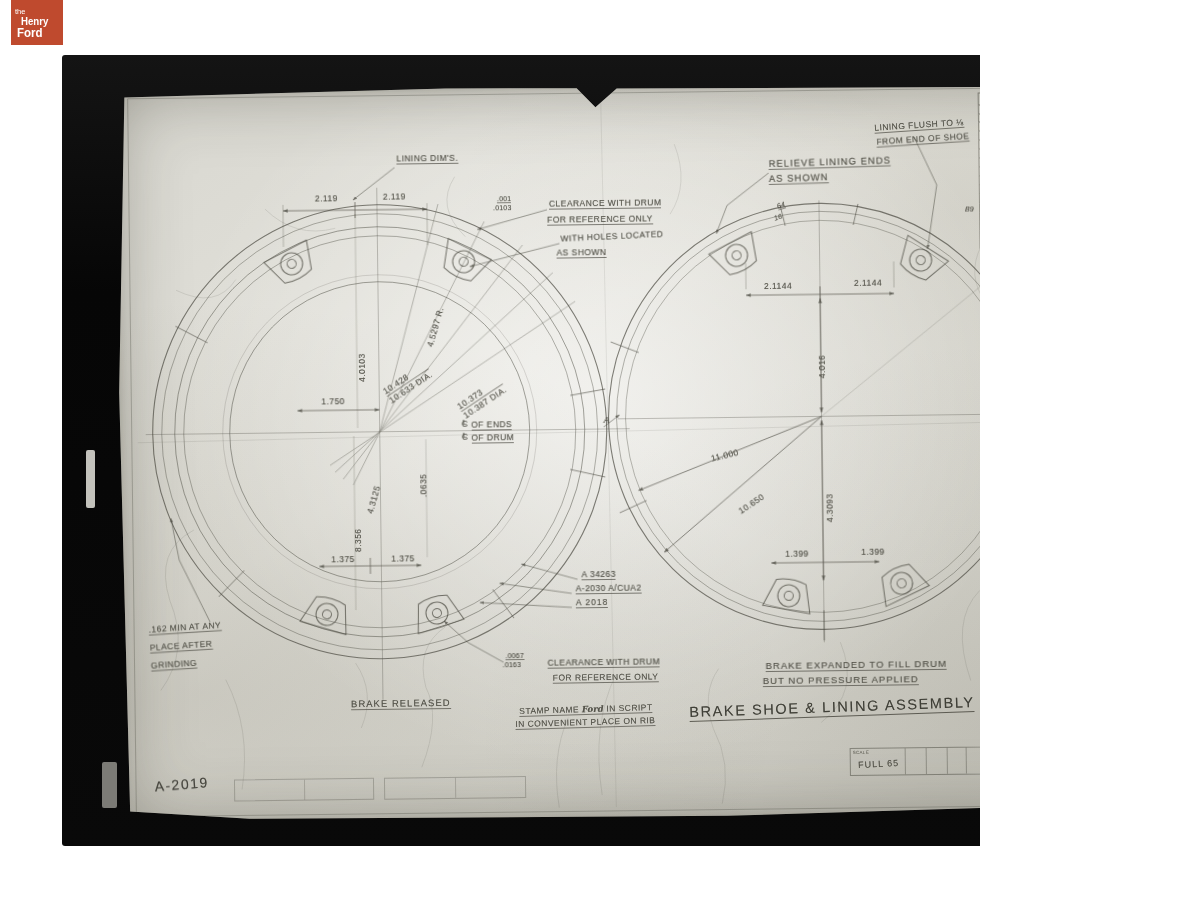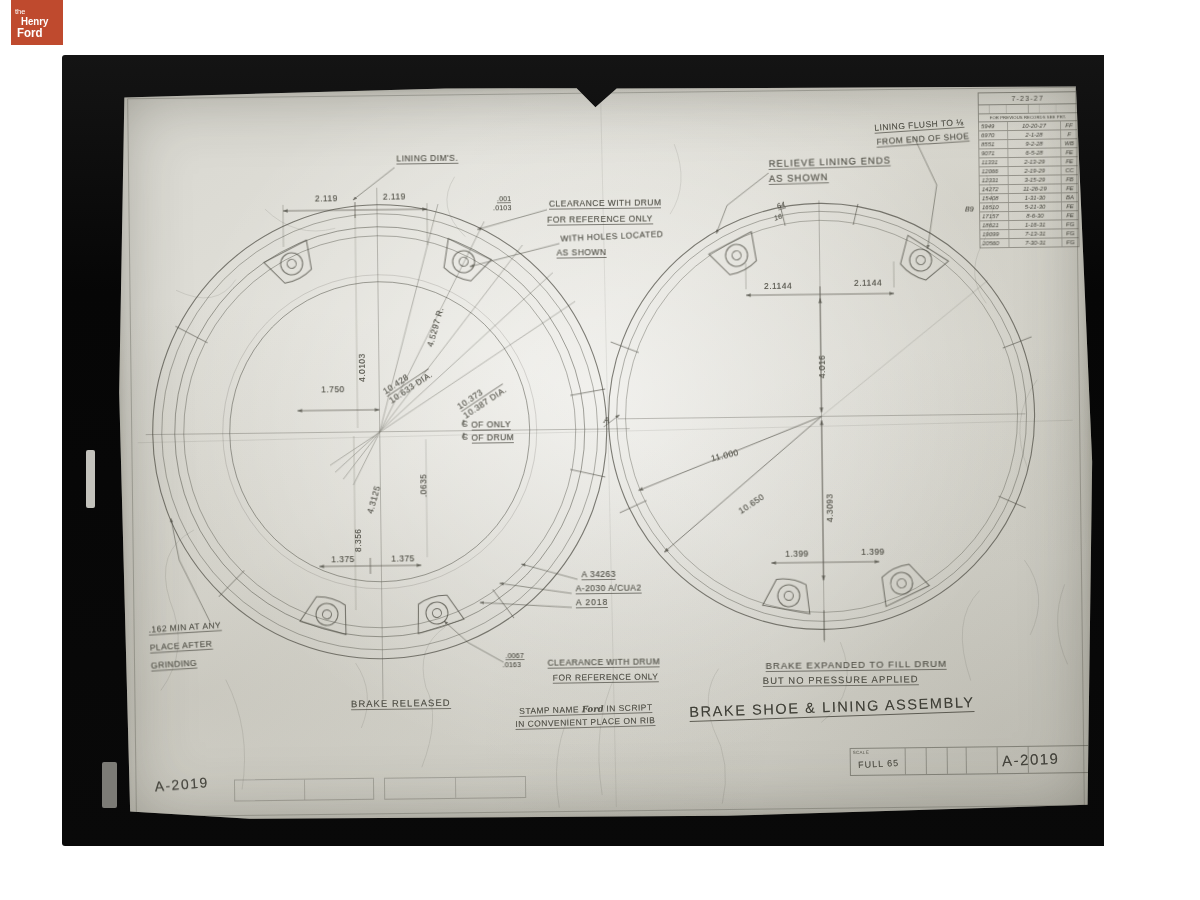--- a/index.html
+++ b/index.html
@@ -1,16 +1,16 @@
 <!DOCTYPE html>
 <html><head>
 <meta charset="utf-8">
 <style>
   html,body{margin:0;padding:0;background:#ffffff;}
-  .page{position:relative;width:1104px;height:900px;background:#ffffff;overflow:hidden;
+  .page{position:relative;width:980px;height:900px;background:#ffffff;overflow:hidden;
         font-family:"Liberation Sans",sans-serif;}
   
   .logo{position:absolute;left:11px;top:0;width:52px;height:45px;background:#bf4a2e;
         color:#fff;line-height:1;cursor:pointer;}
   .logo .l1{position:absolute;left:4px;top:8px;font-size:7.5px;}
   .logo .l2{position:absolute;left:10px;top:16px;font-size:10.5px;font-weight:bold;transform:scaleX(.92);transform-origin:0 0;}
   .logo .l3{position:absolute;left:6px;top:27px;font-size:12.5px;font-weight:bold;transform:scaleX(.92);transform-origin:0 0;}
   
   .photo{position:absolute;left:62px;top:55px;width:1066px;height:791px;
          background:linear-gradient(180deg,#141414,#060606 30%,#090909);border-radius:3px;}
@@ -250,24 +250,24 @@
       <div class="lbl" style="left:308px;top:258px;transform:rotate(-73deg);">4.5297 R.</div>
       <div class="lbl" style="left:240px;top:294px;transform:rotate(-90deg);">4.0103</div>
       <div style="position:absolute;left:264px;top:300px;transform:rotate(-33deg);transform-origin:0 0;">
         <div class="lbl frac" style="position:static;">10.428</div>
         <div class="lbl" style="position:static;">10.633 DIA.</div>
       </div>
       <div style="position:absolute;left:338px;top:316px;transform:rotate(-33deg);transform-origin:0 0;">
         <div class="lbl frac" style="position:static;">10.373</div>
         <div class="lbl" style="position:static;">10.387 DIA.</div>
       </div>
-      <div class="lbl" style="left:204px;top:296px;">1.750</div>
+      <div class="lbl" style="left:204px;top:308px;">1.750</div>
       <div class="lbl" style="left:344px;top:333px;">
         <span class="cl"><span>C</span><span class="clL">L</span></span>
-        <span class="ul">OF ONLY</span></div>
+        <span class="ul">OF ENDS</span></div>
       <div class="lbl" style="left:344px;top:346px;">
         <span class="cl"><span>C</span><span class="clL">L</span></span>
         <span class="ul">OF DRUM</span></div>
       <div class="lbl" style="left:246px;top:424px;transform:rotate(-73deg);">4.3125</div>
       <div class="lbl" style="left:300px;top:410px;transform:rotate(-90deg);">.0635</div>
       <div class="lbl" style="left:234px;top:464px;transform:rotate(-90deg);">8.356</div>
       <div class="lbl" style="left:212px;top:466px;">1.375</div>
       <div class="lbl" style="left:272px;top:466px;">1.375</div>
       <div style="position:absolute;left:28px;top:528px;transform:rotate(-3deg);transform-origin:0 0;">
         <div class="lbl ul" style="position:static;display:inline-block;">.162 MIN AT ANY</div><br>

